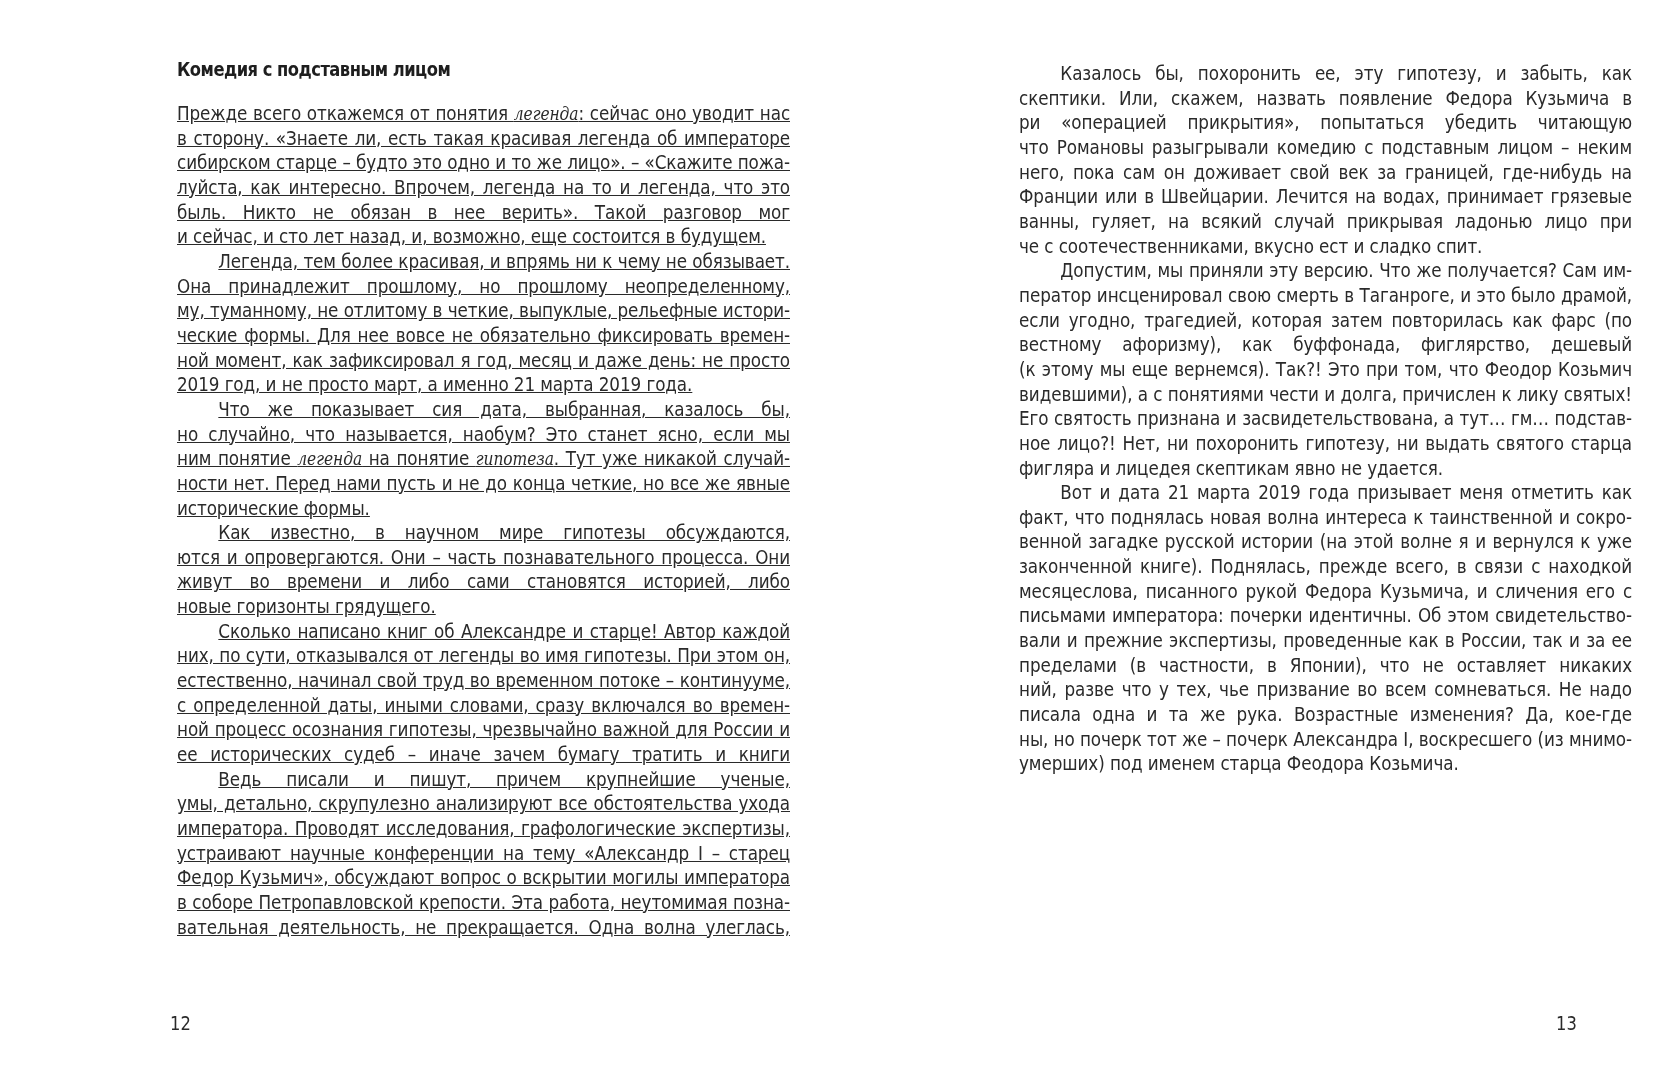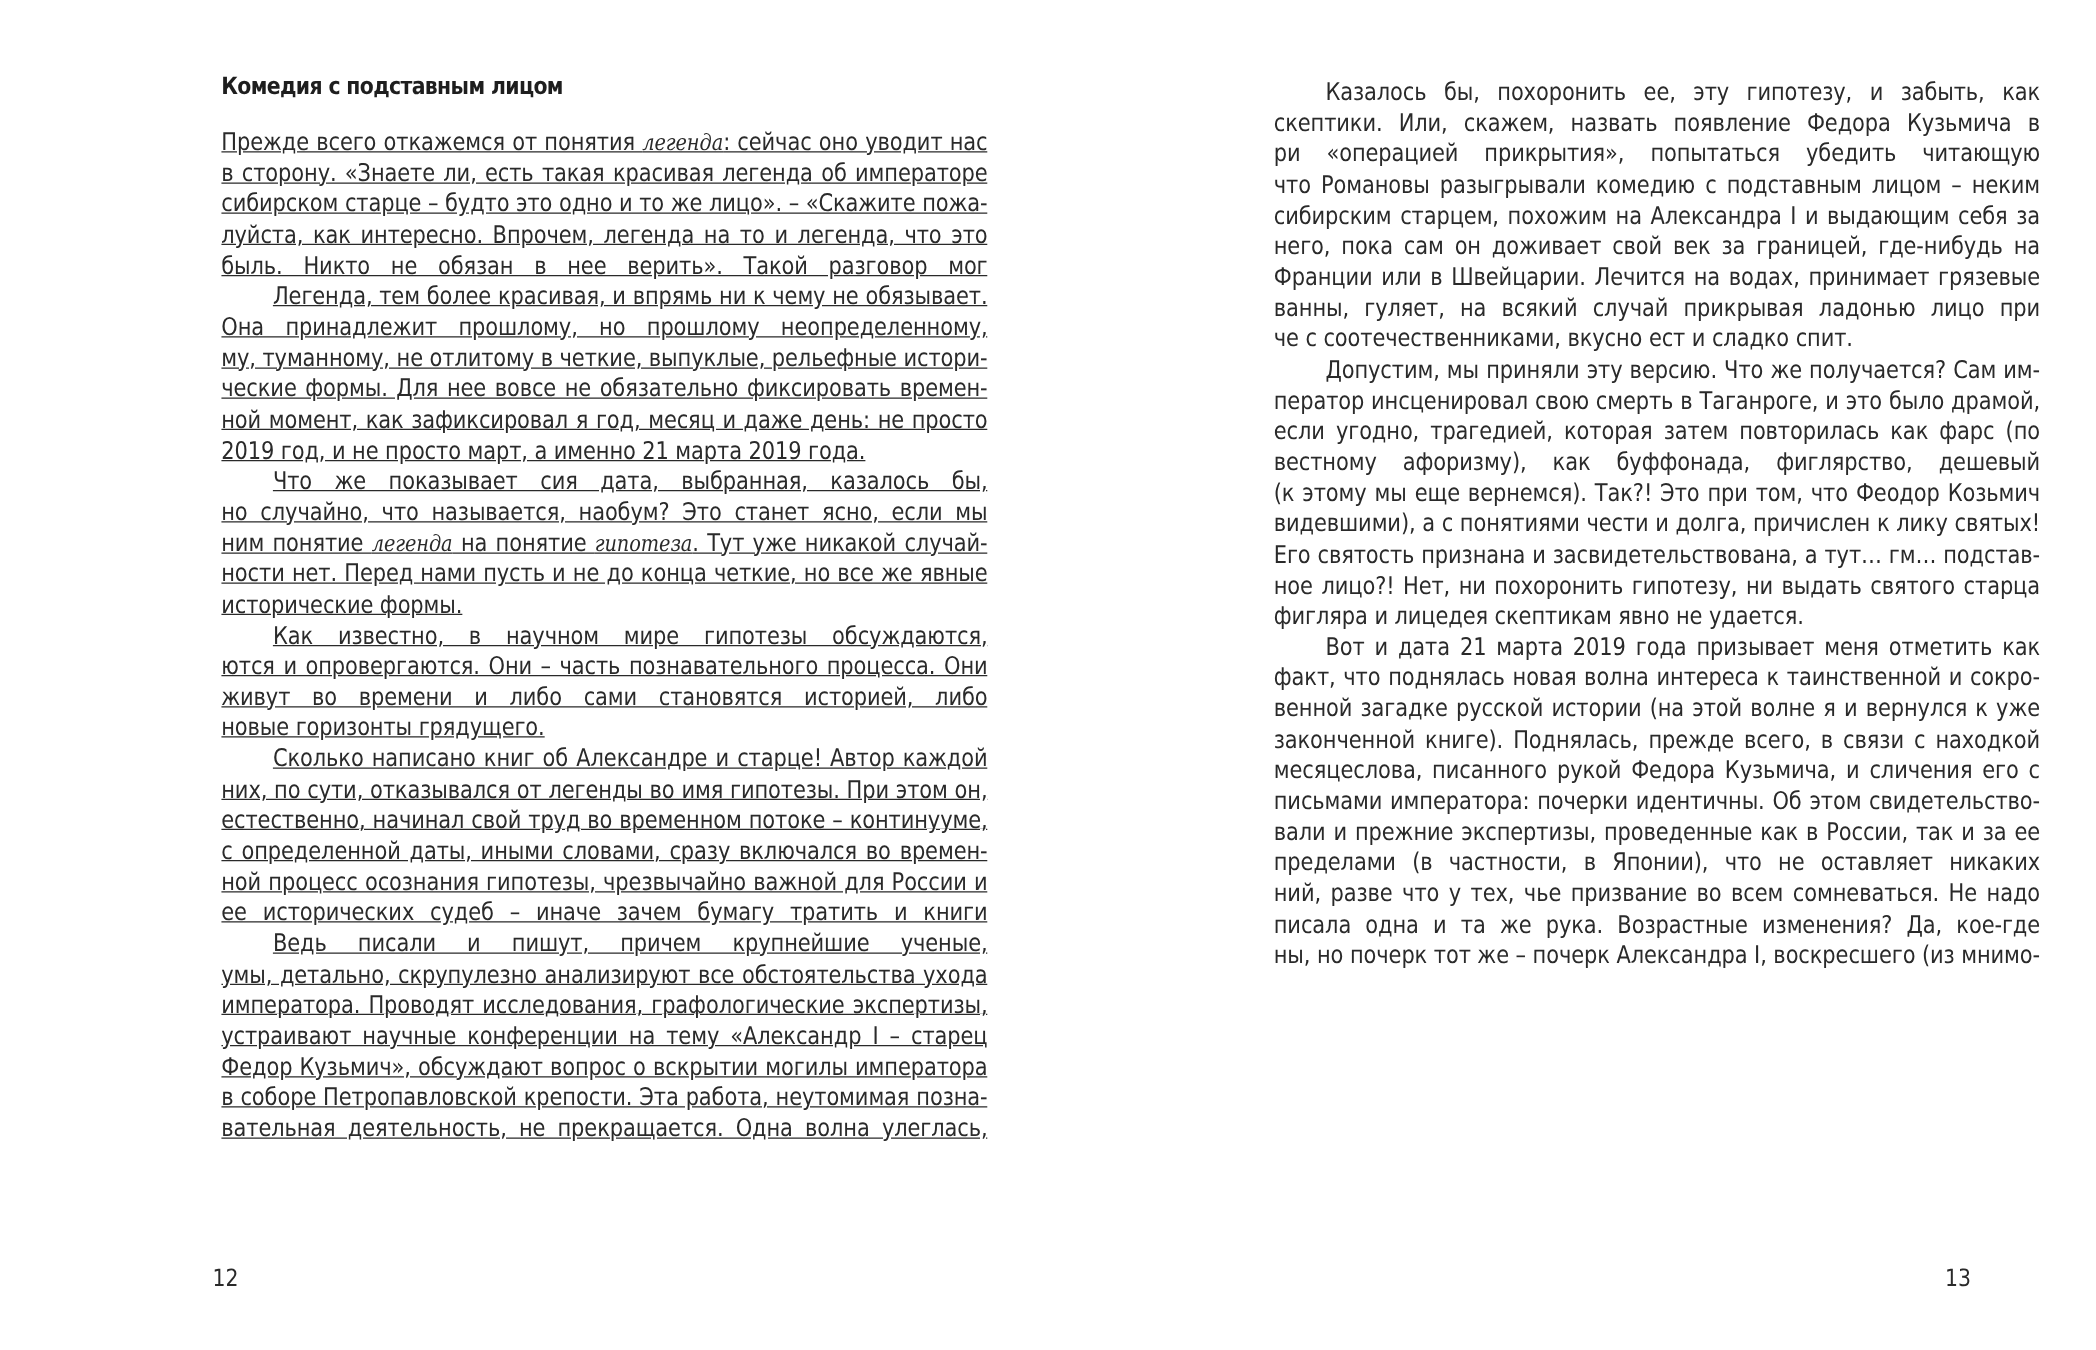--- a/index.html
+++ b/index.html
@@ -51,20 +51,23 @@
         </div>
         <div class="line">
           <span class="t"><span>сибирском старце – будто это одно и то же лицо». – «Скажите пожа-</span></span>
         </div>
         <div class="line">
           <span class="t"><span>луйста, как интересно. Впрочем, легенда на то и легенда, что это не</span></span>
         </div>
         <div class="line">
           <span class="t"><span>быль. Никто не обязан в нее верить». Такой разговор мог состояться</span></span>
         </div>
+        <div class="line last">
+          <span class="t"><span>и сейчас, и сто лет назад, и, возможно, еще состоится в будущем.</span></span>
+        </div>
         <div class="line indent">
           <span class="t"><span>Легенда, тем более красивая, и впрямь ни к чему не обязывает.</span></span>
         </div>
         <div class="line">
           <span class="t"><span>Она принадлежит прошлому, но прошлому неопределенному, зыбко-</span></span>
         </div>
         <div class="line">
           <span class="t"><span>му, туманному, не отлитому в четкие, выпуклые, рельефные истори-</span></span>
         </div>
         <div class="line">
@@ -153,23 +156,20 @@
         <div class="line">
           <span class="t"><span>скептики. Или, скажем, назвать появление Федора Кузьмича в Сиби-</span></span>
         </div>
         <div class="line">
           <span class="t"><span>ри «операцией прикрытия», попытаться убедить читающую публику,</span></span>
         </div>
         <div class="line">
           <span class="t"><span>что Романовы разыгрывали комедию с подставным лицом – неким</span></span>
         </div>
         <div class="line">
-          <span class="t"><span>сибирским старцем, похожим на Александра I и выдающим себя за</span></span>
-        </div>
-        <div class="line">
           <span class="t"><span>него, пока сам он доживает свой век за границей, где-нибудь на юге</span></span>
         </div>
         <div class="line">
           <span class="t"><span>Франции или в Швейцарии. Лечится на водах, принимает грязевые</span></span>
         </div>
         <div class="line">
           <span class="t"><span>ванны, гуляет, на всякий случай прикрывая ладонью лицо при встре-</span></span>
         </div>
         <div class="line last">
           <span class="t"><span>че с соотечественниками, вкусно ест и сладко спит.</span></span>
@@ -226,17 +226,20 @@
           <span class="t"><span>пределами (в частности, в Японии), что не оставляет никаких сомне-</span></span>
         </div>
         <div class="line">
           <span class="t"><span>ний, разве что у тех, чье призвание во всем сомневаться. Не надо</span></span>
         </div>
         <div class="line">
           <span class="t"><span>писала одна и та же рука. Возрастные изменения? Да, кое-где замет-</span></span>
         </div>
         <div class="line">
           <span class="t"><span>ны, но почерк тот же – почерк Александра I, воскресшего (из мнимо-</span></span>
+        </div>
+        <div class="line last">
+          <span class="t"><span>умерших) под именем старца Феодора Козьмича.</span></span>
         </div>
       </div>
     <div class="pagenum">13</div>
   </div>
 </div>
 
 </body></html>

